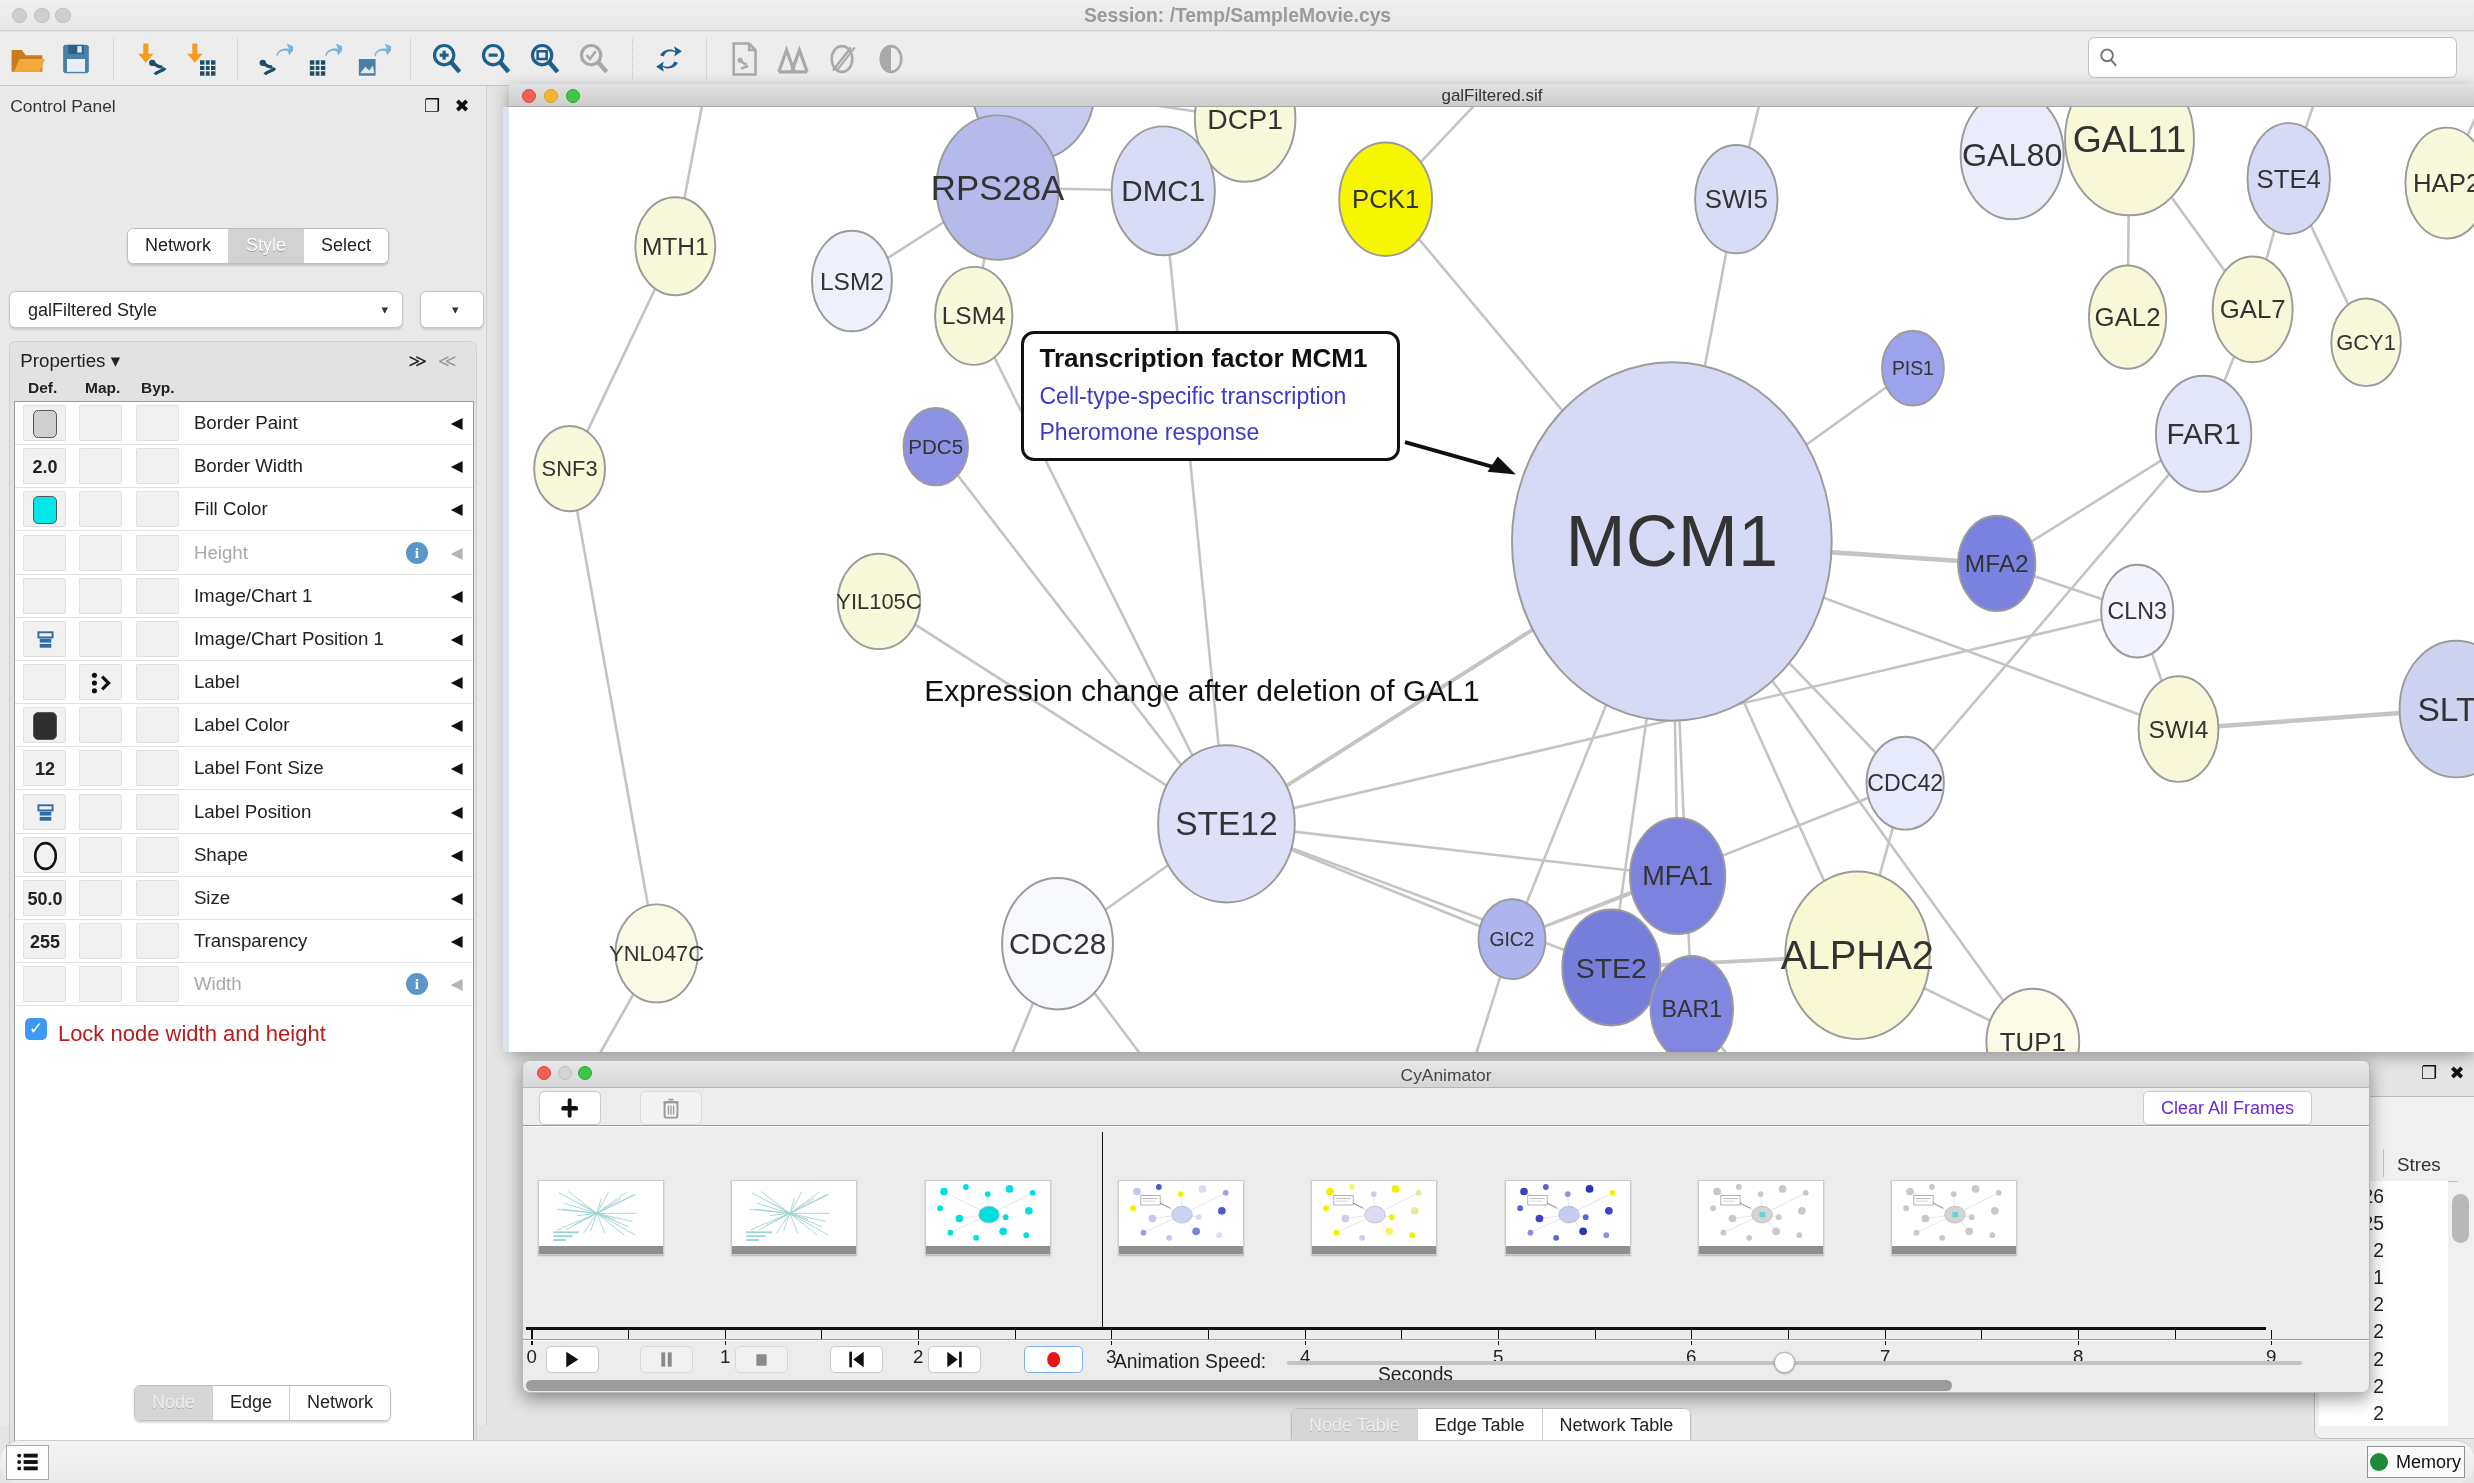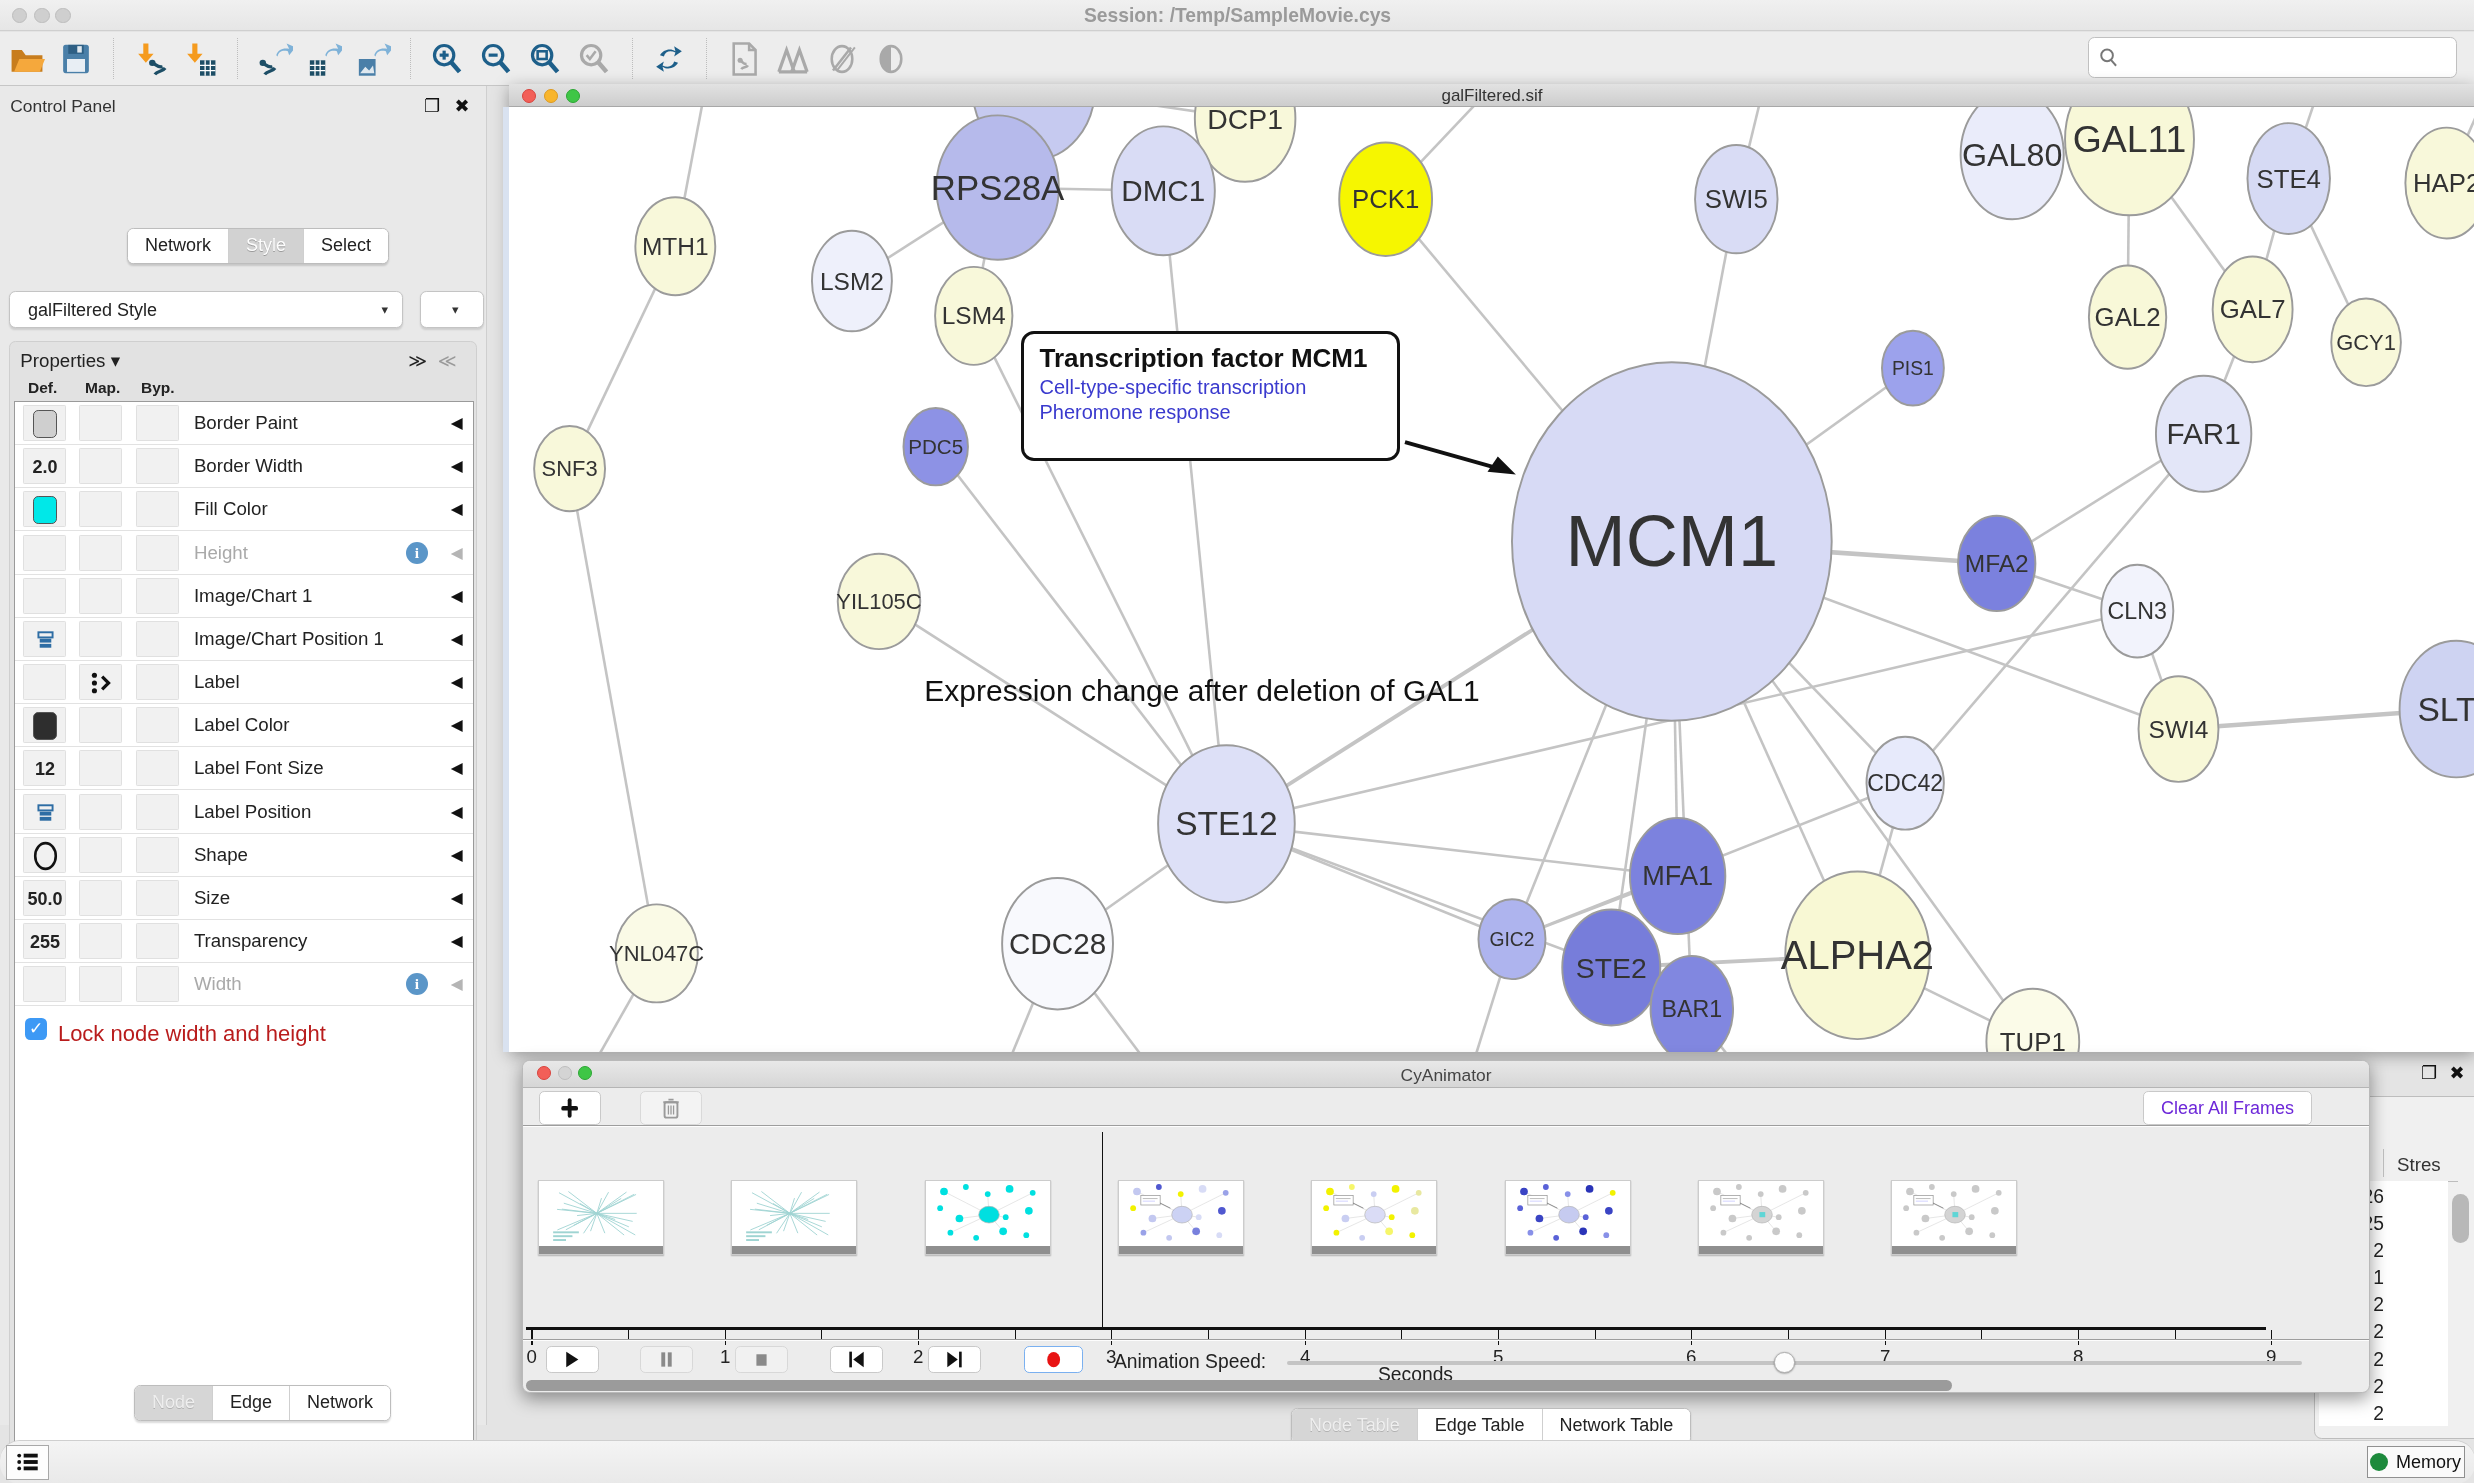--- a/index.html
+++ b/index.html
@@ -79,21 +79,21 @@
                     background:#fff; box-shadow:0 3.9px 15.5px rgba(0,0,0,.35); }
   .net-titlebar { position:absolute; left:0; top:0; width:100%; height:23px;
                   background:linear-gradient(#e2e2e2,#cdcdcd); border-bottom:0.6px solid #a8a8a8; }
   .net-title { position:absolute; left:0; right:0; top:1.9px; text-align:center; font-size:17px; color:#333; }
   .mac-light { position:absolute; top:5.2px; width:14px; height:14px; border-radius:50%; }
   #net-canvas { position:absolute; left:0; top:23px; width:1966px; height:945px; background:#fff; overflow:hidden; }
   .leftstrip { position:absolute; left:-6.4px; top:23px; width:6.4px; height:945px; background:#d9e2f0; }
   #annotation { position:absolute; left:512px; top:224px; width:379px; height:130px; background:#fff;
                 border:3.9px solid #111; border-radius:13px; padding:9px 15.5px; }
   #annotation .a-title { font-size:26px; font-weight:bold; color:#111; }
-  #annotation .a-line { font-size:20px; margin-top:2px; }
+  #annotation .a-line { font-size:23px; margin-top:9px; }
   #note-text { position:absolute; left:361px; top:567px; width:664px; text-align:center;
                font-size:30px; color:#111; }
 
   
   #cyanimator { position:absolute; left:522px; top:1060px; width:1848px; height:333px;
                 background:#ececec; border:0.6px solid #b9b9b9; border-radius:7.7px;
                 box-shadow:0 5.2px 18px rgba(0,0,0,.4); overflow:hidden; }
   .cy-titlebar { position:absolute; left:0; top:0; width:100%; height:27px;
                  background:linear-gradient(#e8e8e8,#d6d6d6); border-bottom:0.6px solid #b5b5b5;padding-left:9px; }
   .cy-title { position:absolute; left:0; right:0; top:3.9px; text-align:center; font-size:17.4px; color:#444; }

